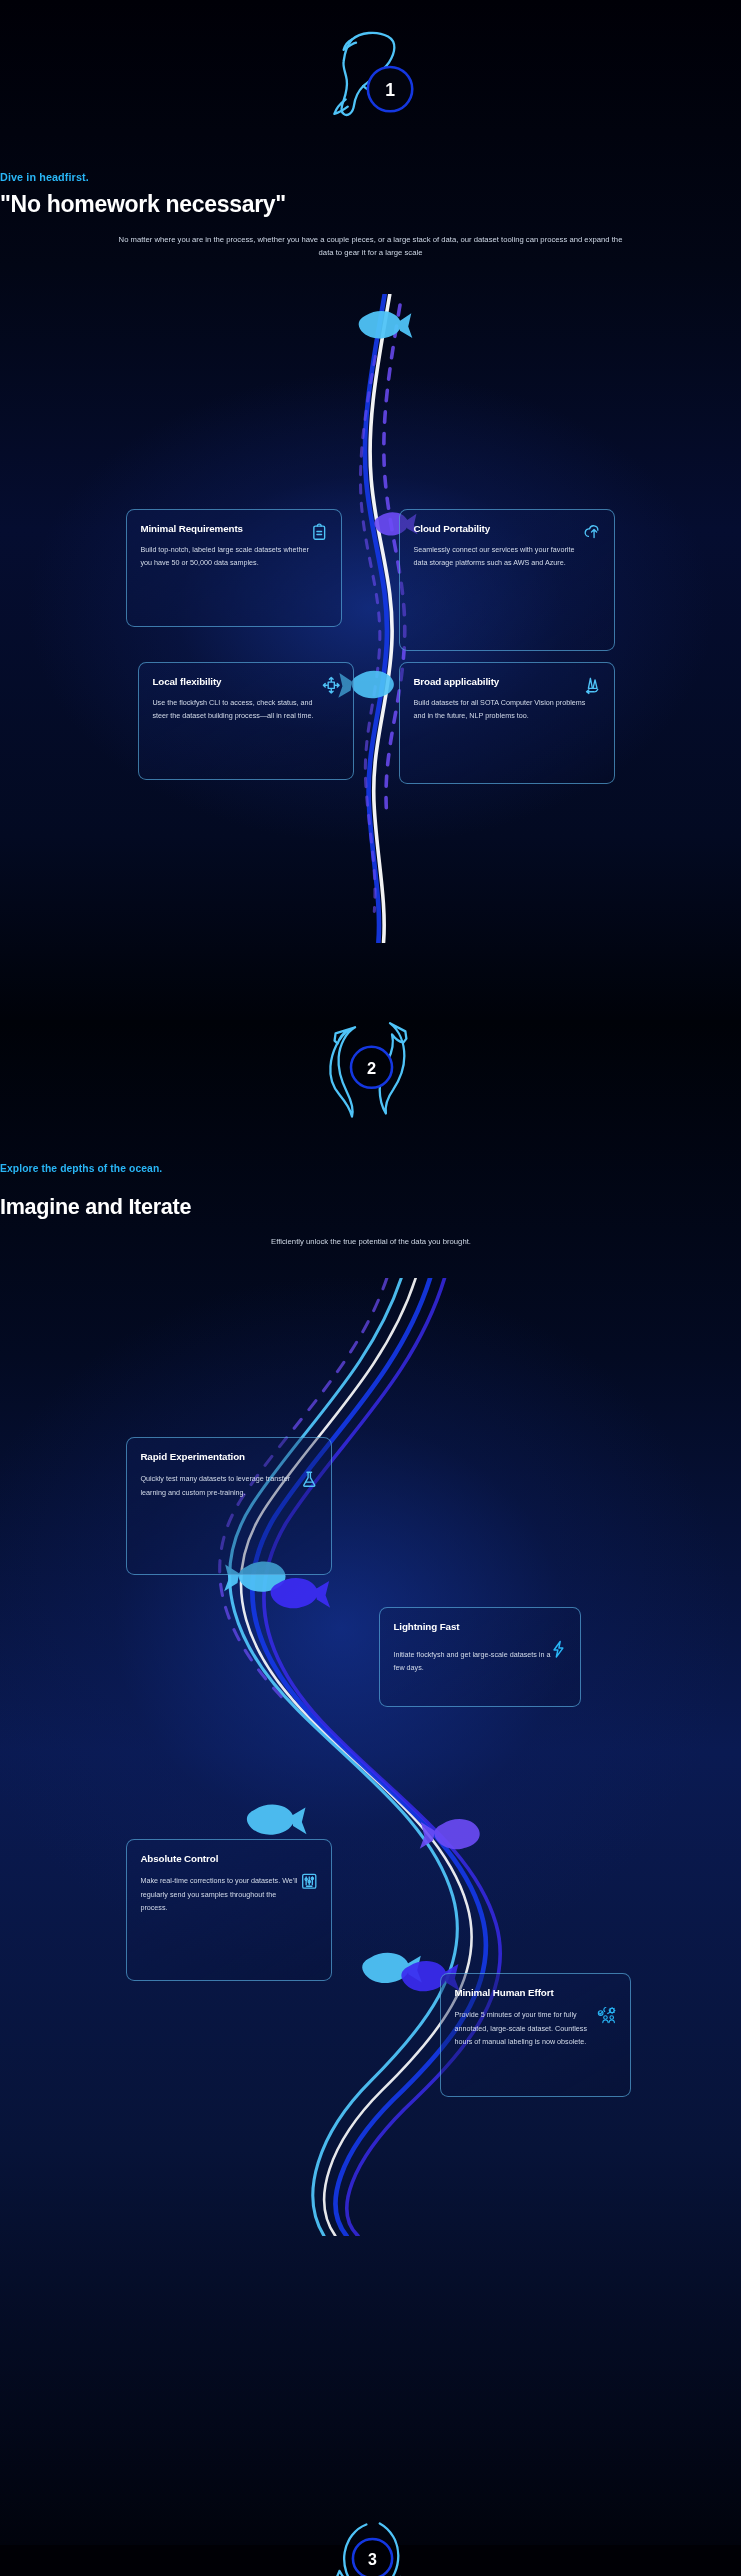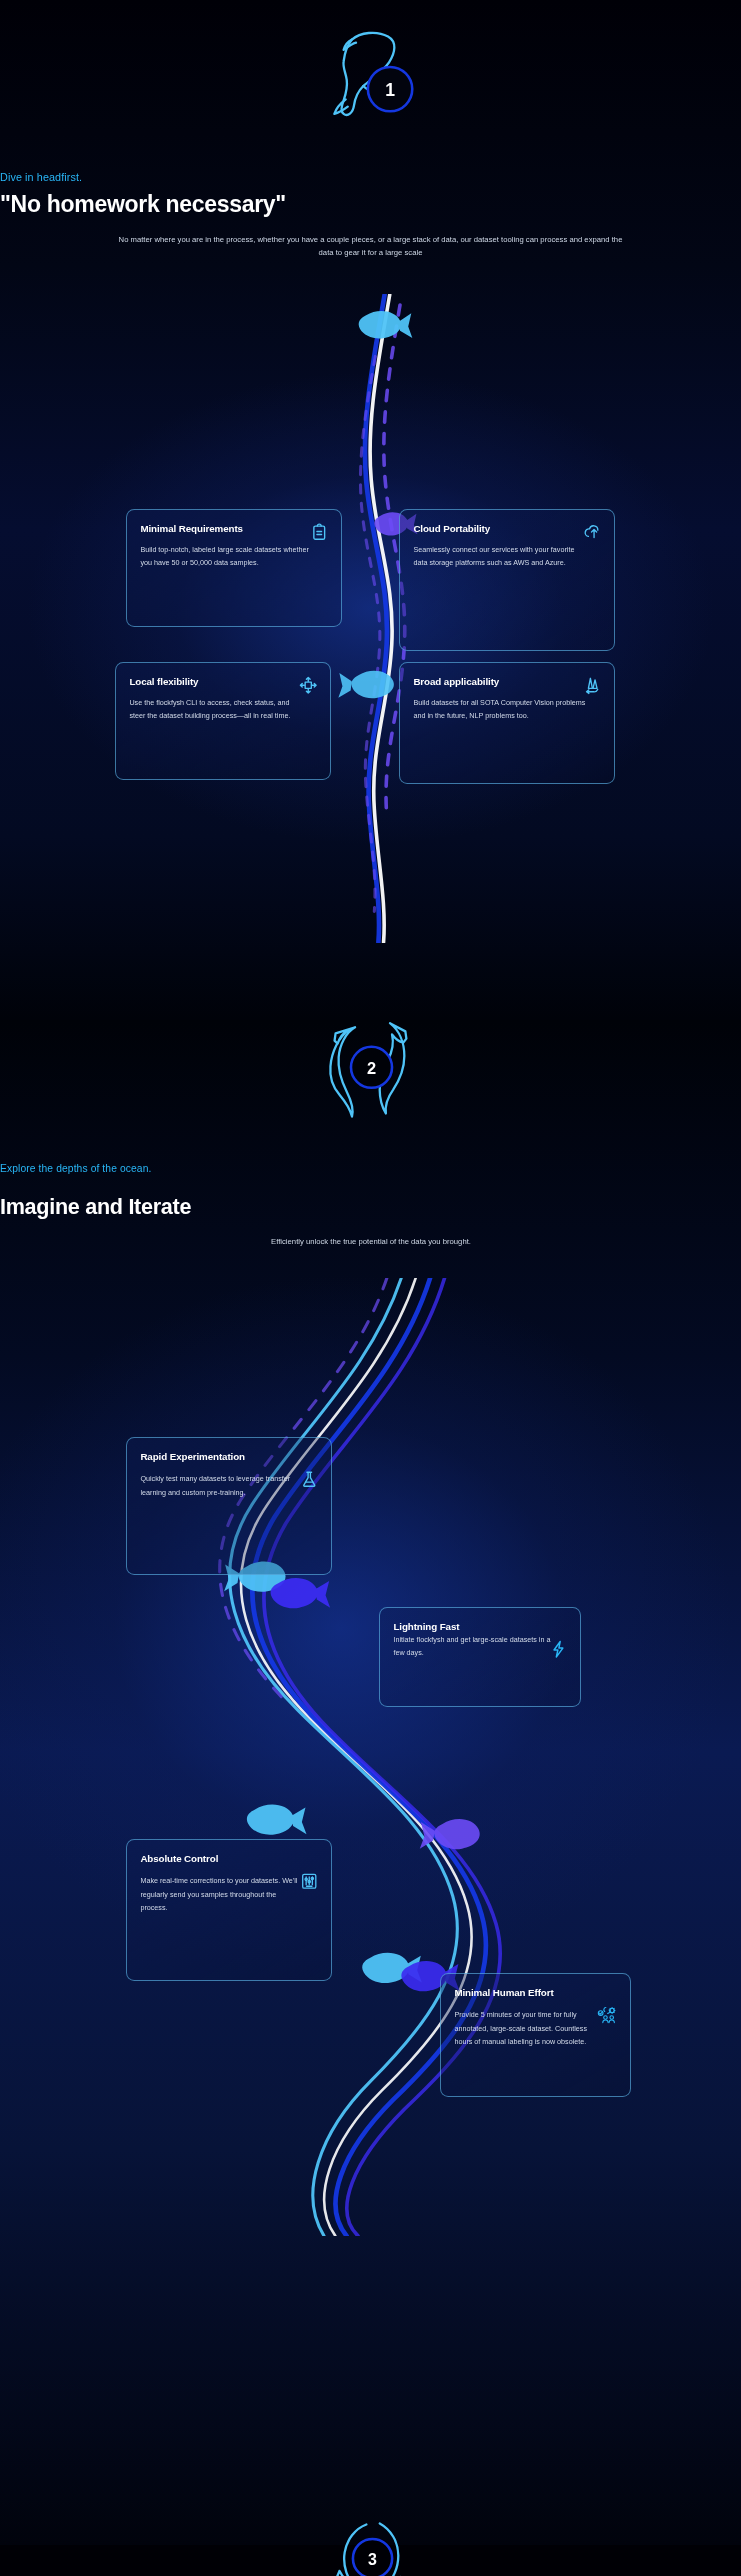--- a/index.html
+++ b/index.html
@@ -27,21 +27,21 @@
   .bg-s3 { top: 2545px; height: 582px;
     background: linear-gradient(180deg, #000005 0%, #000006 55%, #020514 100%);
   }
 
   
   .step { position: absolute; left: 0; width: 742px; display: flex;
           justify-content: center; align-items: center; }
   .step svg { display: block; }
 
   
-  .eyebrow { text-align: center; color: #29B6F6; font-weight: 400;
+  .eyebrow { text-align: center; color: #29B6F6; font-weight: 700;
              font-size: 10.8px; letter-spacing: 0.1px; }
   .h1 { text-align: center; color: #fff; font-weight: 700; letter-spacing: -0.3px; }
   .lede { text-align: center; color: #cfd8e6; font-size: 7.7px;
           line-height: 1.65; font-weight: 400; }
 
   
   .card {
     position: absolute;
     border: 0.5px solid rgba(96,186,235,.62);
     border-radius: 8.2px;
@@ -141,21 +141,21 @@
       <span class="card-icon">
         <svg width="19.6" height="18.5" viewBox="0 0 26 24" fill="none" stroke="#4FC3F7" stroke-width="1.8" stroke-linecap="round" stroke-linejoin="round">
           <path d="M8.5 17.5 A5 5 0 1 1 10 7.6 A5.6 5.6 0 0 1 21 9.2"></path>
           <path d="M16 19 V8.5 M12.6 11.7 L16 8.3 L19.4 11.7"></path>
         </svg>
       </span>
     </div>
     <div class="card-body">Seamlessly connect our services with your favorite data storage platforms such as AWS and Azure.</div>
   </div>
 
-  <div class="card" style="top:662px;left:115px;width:216px;height:118px">
+  <div class="card" style="top:662px;left:138px;width:216px;height:118px">
     <div class="card-head">
       <div class="card-title">Local flexibility</div>
       <span class="card-icon">
         <svg width="18.5" height="18.5" viewBox="0 0 24 24" fill="none" stroke="#4FC3F7" stroke-width="1.8" stroke-linecap="round" stroke-linejoin="round">
           <rect x="8" y="8" width="8" height="8"></rect>
           <path d="M12 7 V2 M9.6 4.2 L12 1.8 L14.4 4.2"></path>
           <path d="M12 17 V22 M9.6 19.8 L12 22.2 L14.4 19.8"></path>
           <path d="M7 12 H2 M4.2 9.6 L1.8 12 L4.2 14.4"></path>
           <path d="M17 12 H22 M19.8 9.6 L22.2 12 L19.8 14.4"></path>
         </svg>
@@ -259,21 +259,21 @@
     <div class="card-body" style="margin-top:9.3px">Quickly test many datasets to leverage transfer learning and custom pre-training.</div>
   </div>
 
   <div class="card icon-inline" style="top:1607px;left:379px;width:202px;height:100px">
     <div class="card-title">Lightning Fast</div>
     <span class="card-icon">
       <svg width="18.5" height="18.5" viewBox="0 0 24 24" fill="none" stroke="#29B6F6" stroke-width="1.9" stroke-linecap="round" stroke-linejoin="round">
         <path d="M14.5 2 L6.5 13 h5 L9.5 22 L18 10.5 h-5.2 Z"></path>
       </svg>
     </span>
-    <div class="card-body" style="margin-top:0">Initiate flockfysh and get large-scale datasets in a few days.</div>
+    <div class="card-body" style="margin-top:15px">Initiate flockfysh and get large-scale datasets in a few days.</div>
   </div>
 
   <div class="card icon-inline" style="top:1839px;left:126px;width:206px;height:142px">
     <div class="card-title">Absolute Control</div>
     <span class="card-icon">
       <svg width="18.5" height="18.5" viewBox="0 0 24 24" fill="none" stroke="#4FC3F7" stroke-width="1.7" stroke-linecap="round" stroke-linejoin="round">
         <rect x="3.5" y="3" width="17" height="18" rx="2"></rect>
         <path d="M8 6.5 v10 M12 6.5 v10 M16 6.5 v10"></path>
         <circle cx="8" cy="9.5" r="1.5"></circle>
           <circle cx="12" cy="12.5" r="1.5"></circle>

